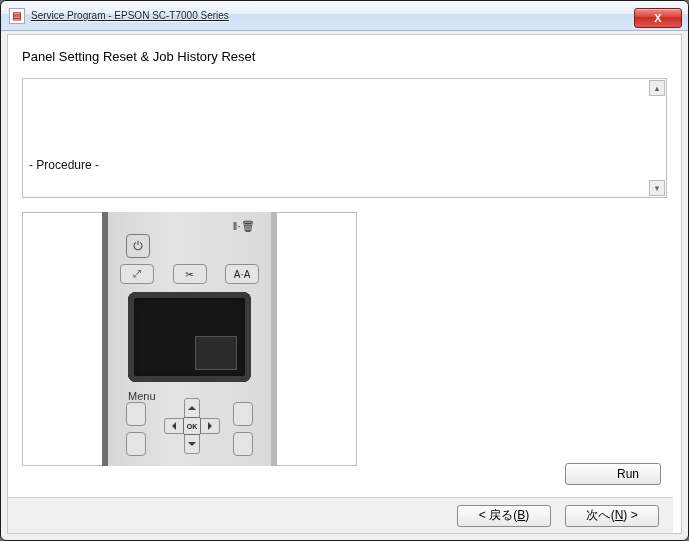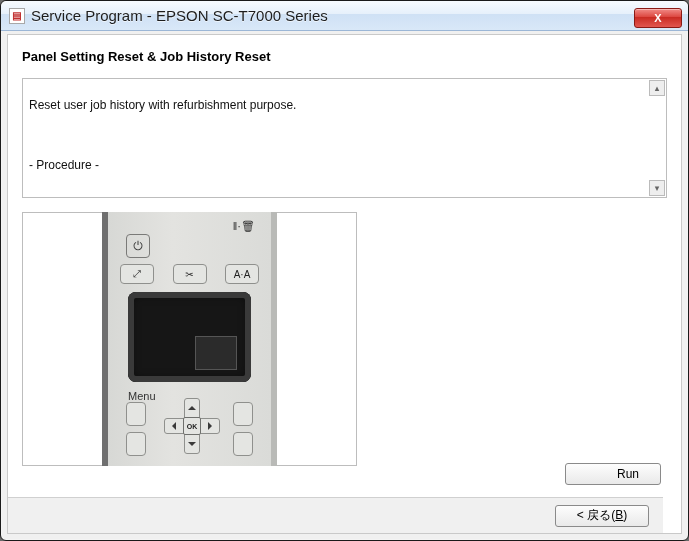--- a/index.html
+++ b/index.html
@@ -35,22 +35,23 @@
     width:16px; height:16px;
     background:#fff;
     border:1px solid #a8a8a8;
     margin-right:6px;
     display:flex; align-items:center; justify-content:center;
     font-size:10px; color:#c03030; font-weight:bold;
   }
   .titlebar .title {
     flex:1;
     color:#1d1d1d;
-    font-size:15px;
+    font-size:10px;
     text-shadow:0 1px 0 rgba(255,255,255,0.6);
+    text-decoration:underline;
   }
   .titlebar .close-btn {
     width:48px; height:20px;
     margin:4px 4px 0 0;
     background: linear-gradient(to bottom,#f18b87 0%,#dc453e 45%,#c92b23 46%,#e2564f 100%);
     border:1px solid #8a1a15;
     border-radius:3px;
     color:#fff;
     display:flex; align-items:center; justify-content:center;
     font-size:11px;
@@ -59,21 +60,21 @@
     box-shadow: inset 0 1px 0 rgba(255,255,255,0.4);
     cursor:pointer;
   }
   .client {
     position:absolute;
     left:6px; right:6px; top:33px; bottom:6px;
     background:#fff;
     border:1px solid #c9c9c9;
   }
   .page-title {
-    font-weight:bold;
+    font-weight:normal;
     font-size:13px;
     padding: 14px 18px 6px 14px;
     color:#000;
   }
   .content {
     padding: 8px 14px;
   }
   .desc-box {
     border:1px solid #bdbdbd;
     height:120px;
@@ -182,21 +183,21 @@
     right:20px; bottom:48px;
     width:96px; height:22px;
     border:1px solid #8a8a8a;
     background: linear-gradient(to bottom,#fdfdfd,#e9e9e9);
     border-radius:3px;
     font-size:12px;
     cursor:pointer;
     padding-left:36px;
   }
   .footer{
-    position:absolute; left:0; right:18px; bottom:0; height:36px;
+    position:absolute; left:0; right:8px; bottom:0; height:36px;
     border-top:1px solid #d0d0d0;
     background:#f0f0f0;
     display:flex; align-items:center; justify-content:flex-end;
     gap:14px; padding-right:14px;
   }
   .footer button{
     width:94px; height:22px;
     border:1px solid #8a8a8a;
     background: linear-gradient(to bottom,#fdfdfd,#e9e9e9);
     border-radius:3px;
@@ -216,21 +217,21 @@
     <div class="close-btn">X</div>
   </div>
 
   <div class="client">
 
     <div class="page-title">Panel Setting Reset &amp; Job History Reset</div>
 
     <div class="content">
 
       <div class="desc-box">
-        <span>Reset user job history with refurbishment purpose.</span><br>
+        <br>
         <span></span><br>
         <span>- Procedure -</span><br>
         <br>
         
         <div class="sb-up">▴</div>
         <div class="sb-down">▾</div>
       </div>
 
       <div class="image-frame">
         <div class="panel-photo">
@@ -266,16 +267,19 @@
       </div>
 
     </div>
 
     <button class="run-btn">Run</button>
 
     <div class="footer">
       <button>
         <span>&lt; 戻る(</span><span class="underline">B</span><span>)</span>
       </button>
+      <button>
+        <span>次へ(</span><span class="underline">N</span><span>) &gt;</span>
+      </button>
     </div>
 
   </div>
 </div>
 
 </body></html>

